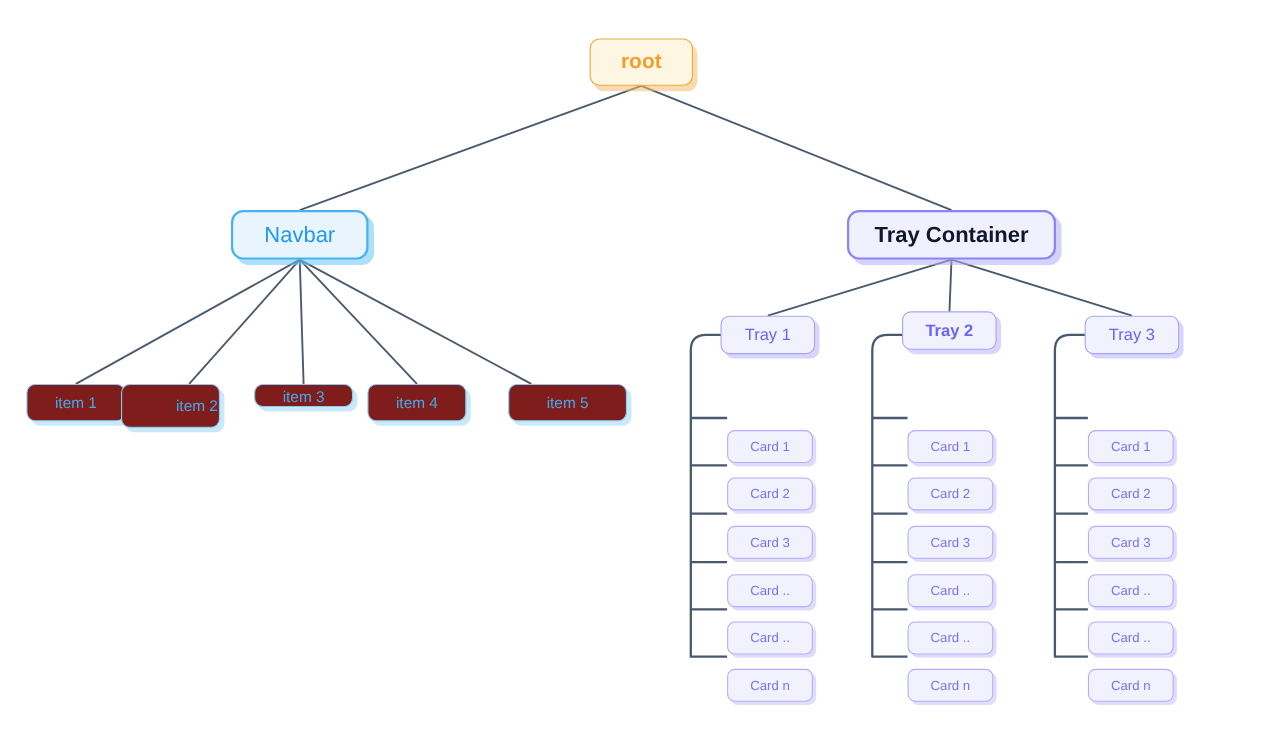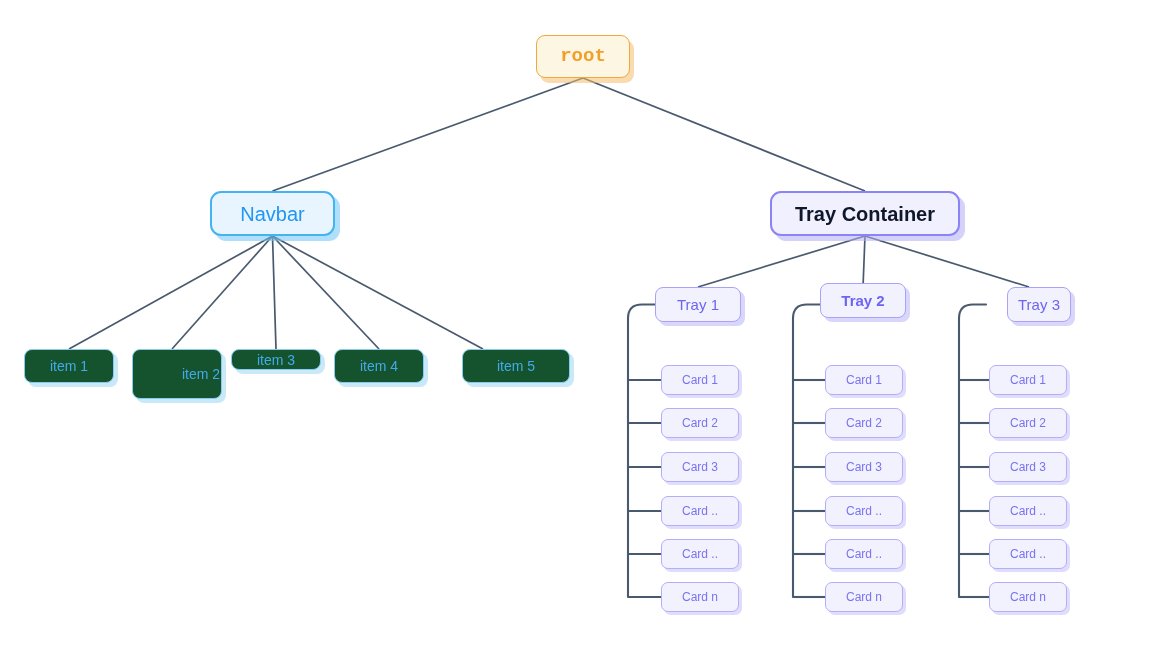--- a/index.html
+++ b/index.html
@@ -60,21 +60,21 @@
     border: 2.4px solid #45b3f2;
     border-radius: 11px;
     color: #2196f3;
     font-size: 20px;
     font-weight: 400;
     box-shadow: 5px 5px 0 0 rgba(110,197,245,0.55);
   }
 
   
   .n-item {
-    background: #14532d;
+    background: #7f1d1d;
     border: 1.6px solid #86ccf2;
     border-radius: 8px;
     color: #44a9e8;
     font-size: 14px;
     font-weight: 500;
     box-shadow: 4px 4px 0 0 rgba(150,211,242,0.50);
   }
 
   
   .n-traycontainer {
@@ -100,20 +100,21 @@
 
   
   .n-card {
     background: #f2f1fe;
     border: 1.4px solid #b3aef8;
     border-radius: 7px;
     color: #7a73f0;
     font-size: 12px;
     font-weight: 500;
     box-shadow: 3px 3px 0 0 rgba(196,192,249,0.55);
+    margin-top: 26px;
   }
 </style>
 </head>
 <body>
 
 <div id="canvas">
 
   <svg id="edge-layer" viewBox="0 0 1156 665" width="1156" height="665" xmlns="http://www.w3.org/2000/svg">
       <line x1="583" y1="78" x2="272.5" y2="191" stroke="#4a5a6e" stroke-width="1.7" stroke-linecap="butt"></line>
       <line x1="583" y1="78" x2="865" y2="191" stroke="#4a5a6e" stroke-width="1.7" stroke-linecap="butt"></line>
@@ -142,33 +143,33 @@
       <path d="M 986 304.5 L 973 304.5 Q 959 304.5 959 318.5 L 959 597" fill="none" stroke="#4a5a6e" stroke-width="2.1" stroke-linecap="round" stroke-linejoin="round"></path>
       <line x1="959" y1="380" x2="989" y2="380" stroke="#4a5a6e" stroke-width="2.1" stroke-linecap="butt"></line>
       <line x1="959" y1="423" x2="989" y2="423" stroke="#4a5a6e" stroke-width="2.1" stroke-linecap="butt"></line>
       <line x1="959" y1="467" x2="989" y2="467" stroke="#4a5a6e" stroke-width="2.1" stroke-linecap="butt"></line>
       <line x1="959" y1="511" x2="989" y2="511" stroke="#4a5a6e" stroke-width="2.1" stroke-linecap="butt"></line>
       <line x1="959" y1="554" x2="989" y2="554" stroke="#4a5a6e" stroke-width="2.1" stroke-linecap="butt"></line>
       <line x1="959" y1="597" x2="989" y2="597" stroke="#4a5a6e" stroke-width="2.1" stroke-linecap="butt"></line>
     </svg>
 
   <div id="node-layer">
-      <div class="node n-root" style="left: 536px; top: 35px; width: 94px; height: 43px; font-family: Liberation Mono, monospace;">
+      <div class="node n-root" style="left: 536px; top: 35px; width: 94px; height: 43px;">
         <span class="node-label">root</span>
       </div>
       <div class="node n-navbar" style="left: 210px; top: 191px; width: 125px; height: 45px;">
         <span class="node-label">Navbar</span>
       </div>
       <div class="node n-traycontainer" style="left: 770px; top: 191px; width: 190px; height: 45px;">
         <span class="node-label">Tray Container</span>
       </div>
       <div class="node n-item" style="left: 24px; top: 349px; width: 90px; height: 34px;">
         <span class="node-label">item 1</span>
       </div>
-      <div class="node n-item" style="left: 132px; top: 349px; width: 90px; height: 50px; padding-left: 48px;">
+      <div class="node n-item" style="left: 110px; top: 349px; width: 90px; height: 40px; padding-left: 48px;">
         <span class="node-label">item 2</span>
       </div>
       <div class="node n-item" style="left: 231px; top: 349px; width: 90px; height: 21px;">
         <span class="node-label">item 3</span>
       </div>
       <div class="node n-item" style="left: 334px; top: 349px; width: 90px; height: 34px;">
         <span class="node-label">item 4</span>
       </div>
       <div class="node n-item" style="left: 462px; top: 349px; width: 108px; height: 34px;">
         <span class="node-label">item 5</span>
@@ -208,21 +209,21 @@
       </div>
       <div class="node n-card" style="left: 825px; top: 496px; width: 78px; height: 30px;">
         <span class="node-label">Card ..</span>
       </div>
       <div class="node n-card" style="left: 825px; top: 539px; width: 78px; height: 30px;">
         <span class="node-label">Card ..</span>
       </div>
       <div class="node n-card" style="left: 825px; top: 582px; width: 78px; height: 30px;">
         <span class="node-label">Card n</span>
       </div>
-      <div class="node n-tray" style="left: 1007px; top: 287px; width: 64px; height: 35px;">
+      <div class="node n-tray" style="left: 986px; top: 287px; width: 86px; height: 35px;">
         <span class="node-label">Tray 3</span>
       </div>
       <div class="node n-card" style="left: 989px; top: 365px; width: 78px; height: 30px;">
         <span class="node-label">Card 1</span>
       </div>
       <div class="node n-card" style="left: 989px; top: 408px; width: 78px; height: 30px;">
         <span class="node-label">Card 2</span>
       </div>
       <div class="node n-card" style="left: 989px; top: 452px; width: 78px; height: 30px;">
         <span class="node-label">Card 3</span>

